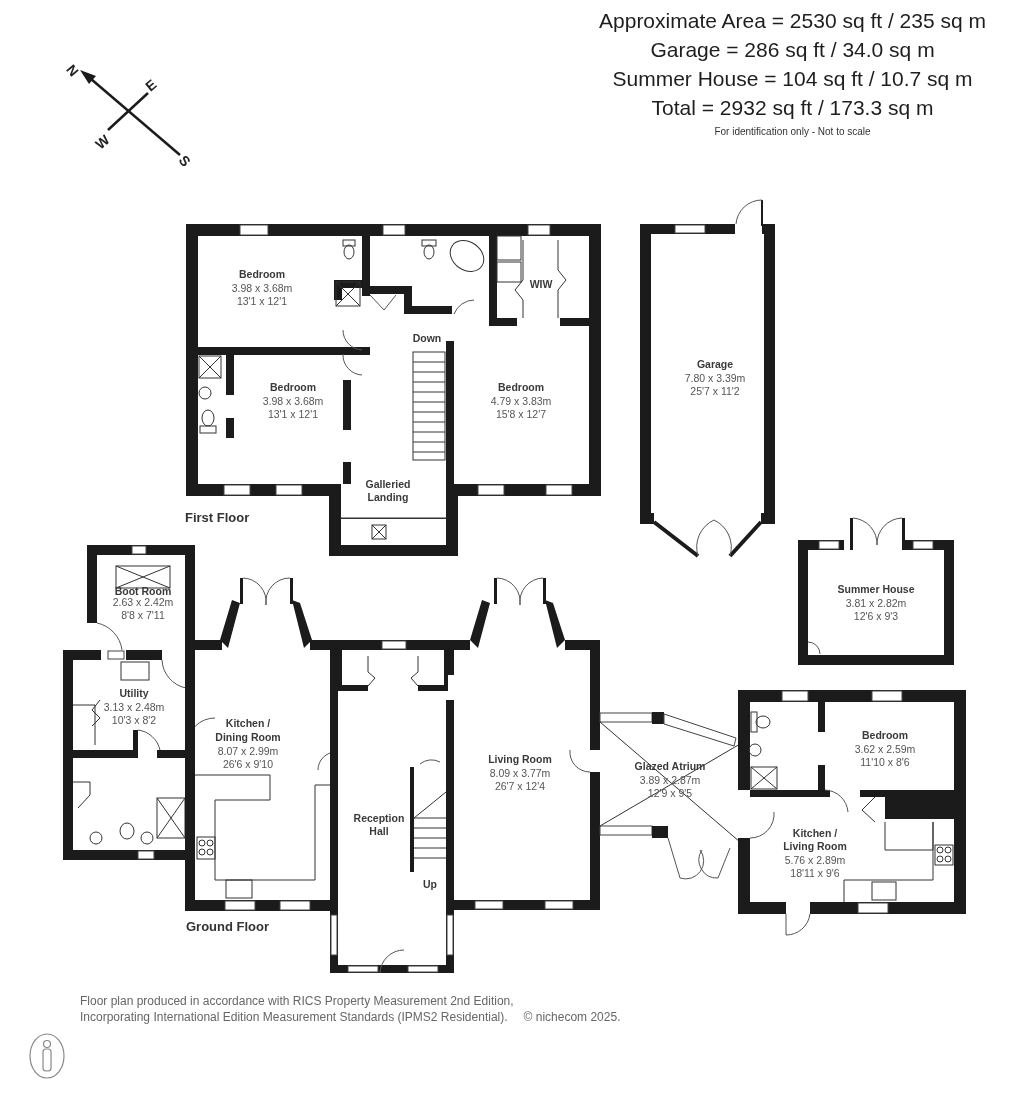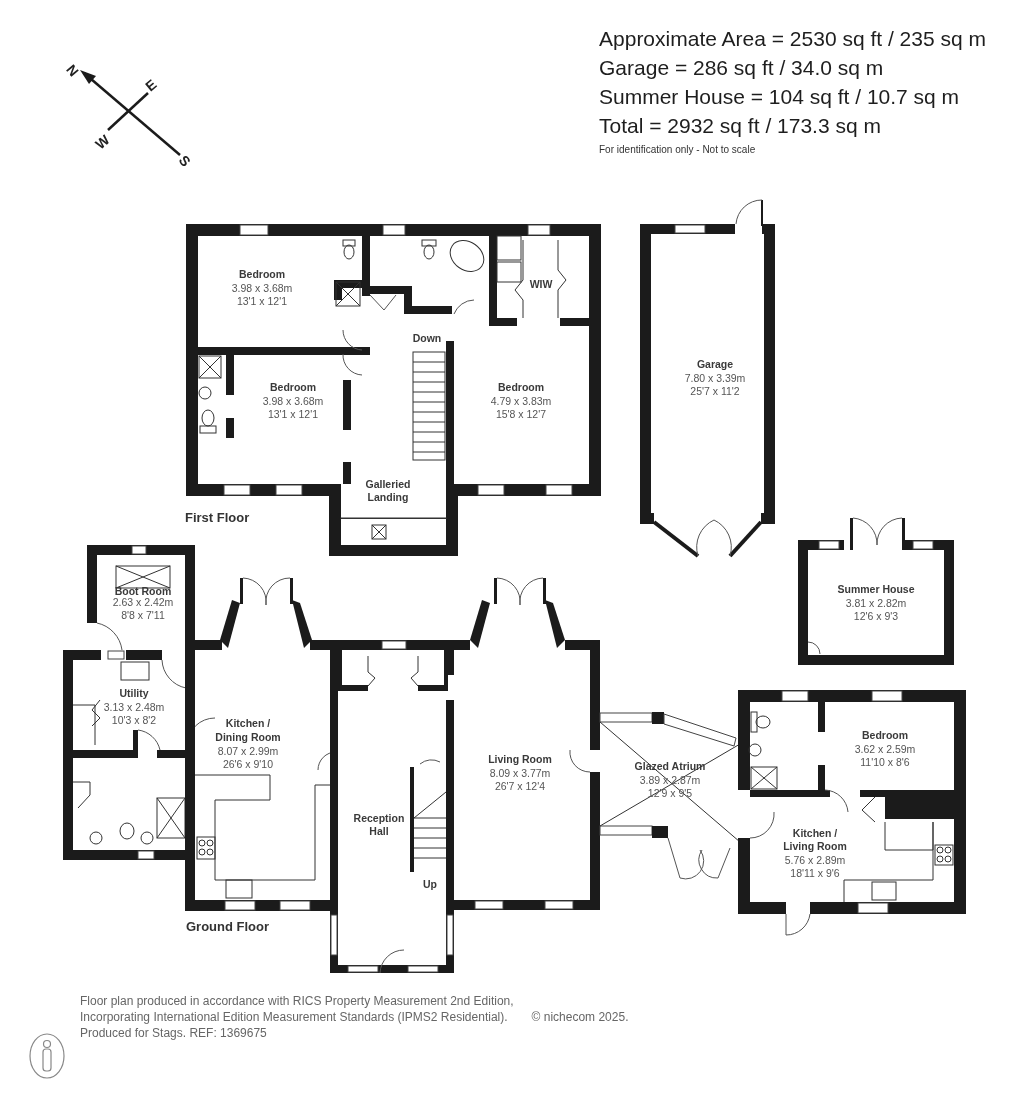--- a/index.html
+++ b/index.html
@@ -1,30 +1,30 @@
 <!DOCTYPE html>
 <html><head>
 <meta charset="utf-8">
 <style>
   html, body { margin: 0; padding: 0; background: #ffffff; }
   body { width: 1024px; height: 1104px; position: relative; overflow: hidden; font-family: "Liberation Sans", sans-serif; color: #222; }
-  .areas { position: absolute; right: 38px; top: 24px; text-align: left; }
+  .areas { position: absolute; right: 38px; top: 6px; text-align: center; }
   .areas .line { font-size: 21px; line-height: 29px; color: #1e1e1e; white-space: nowrap; }
   .areas .note { font-size: 10px; margin-top: 4px; color: #333; }
   svg.plan { position: absolute; left: 0; top: 0; }
   .wall { fill: #1b1b1b; }
   .thin { fill: none; stroke: #333; stroke-width: 1; }
   .door { fill: none; stroke: #555; stroke-width: 1; }
   .win { fill: #fff; stroke: #444; stroke-width: 1; }
   .rname { font-family: "Liberation Sans", sans-serif; font-weight: bold; font-size: 10.5px; fill: #3a3a3a; text-anchor: middle; }
   .rdim { font-family: "Liberation Sans", sans-serif; font-size: 10.5px; fill: #555; text-anchor: middle; }
   .flabel { font-family: "Liberation Sans", sans-serif; font-weight: bold; font-size: 13px; fill: #333; }
   .compass { font-family: "Liberation Sans", sans-serif; font-weight: bold; font-size: 14px; fill: #222; }
   .footer { position: absolute; left: 80px; top: 993px; font-size: 12px; line-height: 16px; color: #666; }
-  .footer .copy { margin-left: 24px; }
+  .footer .copy { margin-left: 16px; }
   .footer-icon { position: absolute; left: 28px; top: 1032px; width: 38px; height: 48px; }
 </style>
 </head>
 <body>
 
 <div class="areas">
   <div class="line">Approximate Area = 2530 sq ft / 235 sq m</div>
   <div class="line">Garage = 286 sq ft / 34.0 sq m</div>
   <div class="line">Summer House = 104 sq ft / 10.7 sq m</div>
   <div class="line">Total = 2932 sq ft / 173.3 sq m</div>
@@ -389,14 +389,13 @@
 </svg>
 
 <svg class="footer-icon" viewBox="0 0 38 48">
   <ellipse cx="19" cy="24" rx="17" ry="22" fill="none" stroke="#888" stroke-width="1.2"></ellipse>
   <circle cx="19" cy="12" r="3.5" fill="none" stroke="#888" stroke-width="1.2"></circle>
   <rect x="15" y="17" width="8" height="22" rx="3" fill="none" stroke="#888" stroke-width="1.2"></rect>
 </svg>
 <div class="footer">
   <div>Floor plan produced in accordance with RICS Property Measurement 2nd Edition,</div>
   <div><span>Incorporating International Edition Measurement Standards (IPMS2 Residential).</span><span class="copy">© nichecom 2025.</span></div>
-  <div>Produced for Stags.   REF: 1369675</div>
 </div>
 
 </body></html>

